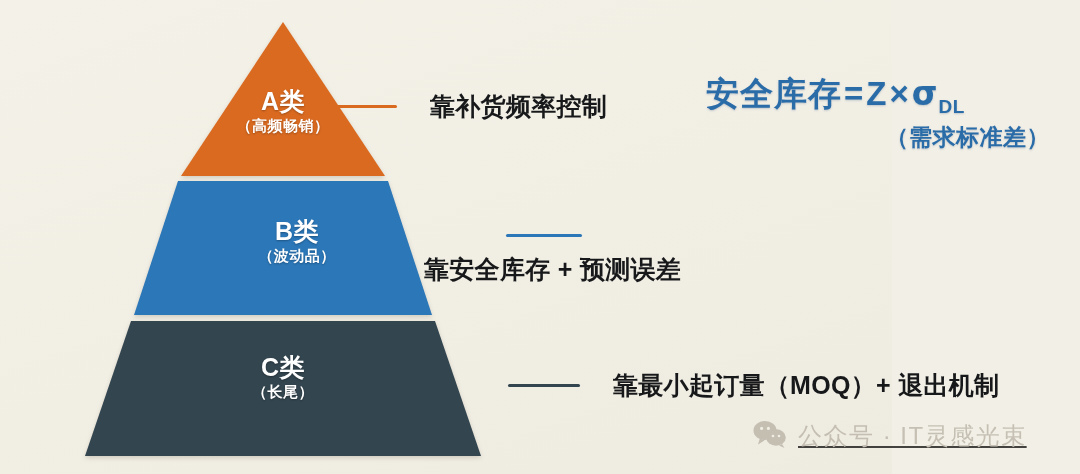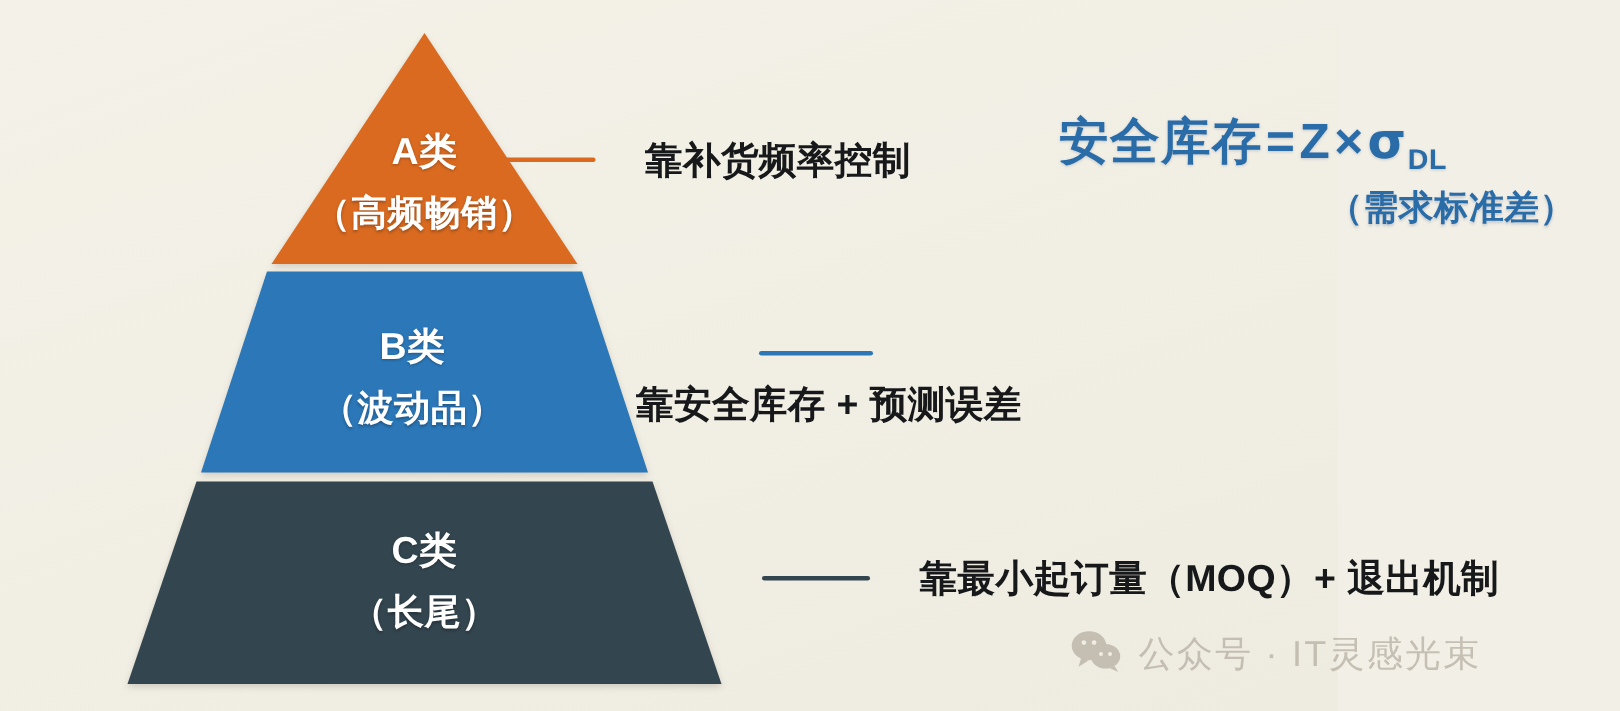--- a/index.html
+++ b/index.html
@@ -46,23 +46,22 @@
     text-shadow: 0 1px 2px rgba(0,0,0,0.28);
     pointer-events: none;
   }
   .tier-label .main {
     display: block;
     font-size: 25px;
     letter-spacing: 0.5px;
   }
   .tier-label .sub {
     display: block;
-    font-size: 24px;
-    letter-spacing: 0.5px;
-    margin-top: 11px;
+    font-size: 15px;
+    letter-spacing: 0.5px;
   }
 
   #tier-a-label { left: 0; top: 86px; }
   #tier-b-label { left: 0; top: 216px; }
   #tier-c-label { left: 0; top: 352px; }
 
   
   .annotation {
     position: absolute;
     display: flex;
@@ -124,25 +123,26 @@
     font-size: 23px;
     font-weight: bold;
     text-align: right;
     padding-right: 6px;
     letter-spacing: 0.5px;
   }
 
   
   #watermark {
     position: absolute;
-    left: 714px;
+    left: 753px;
     top: 420px;
     display: flex;
-    align-items: flex-start;
+    align-items: center;
     opacity: 0.72;
+    text-decoration: underline;
   }
   #watermark .wm-text {
     font-size: 24px;
     color: #b5aea0;
     margin-left: 11px;
     letter-spacing: 1.5px;
     white-space: nowrap;
   }
 </style>
 </head>
@@ -168,21 +168,21 @@
       <svg width="600" height="474" viewBox="0 0 600 474" aria-hidden="true">
         <polygon points="131,321 435,321 481,456 85,456" fill="#33454f"></polygon>
       </svg>
     </div>
 
     <div class="tier-label" id="tier-a-label" style="left:181px; width:204px;">
       <span class="main">A类</span>
       <span class="sub">（高频畅销）</span>
     </div>
 
-    <div class="tier-label" id="tier-b-label" style="left:126px; width:298px;">
+    <div class="tier-label" id="tier-b-label" style="left:148px; width:298px;">
       <span class="main">B类</span>
       <span class="sub">（波动品）</span>
     </div>
 
     <div class="tier-label" id="tier-c-label" style="left:85px; width:396px;text-align:center;">
       <span class="main">C类</span>
       <span class="sub">（长尾）</span>
     </div>
   </div>
 

